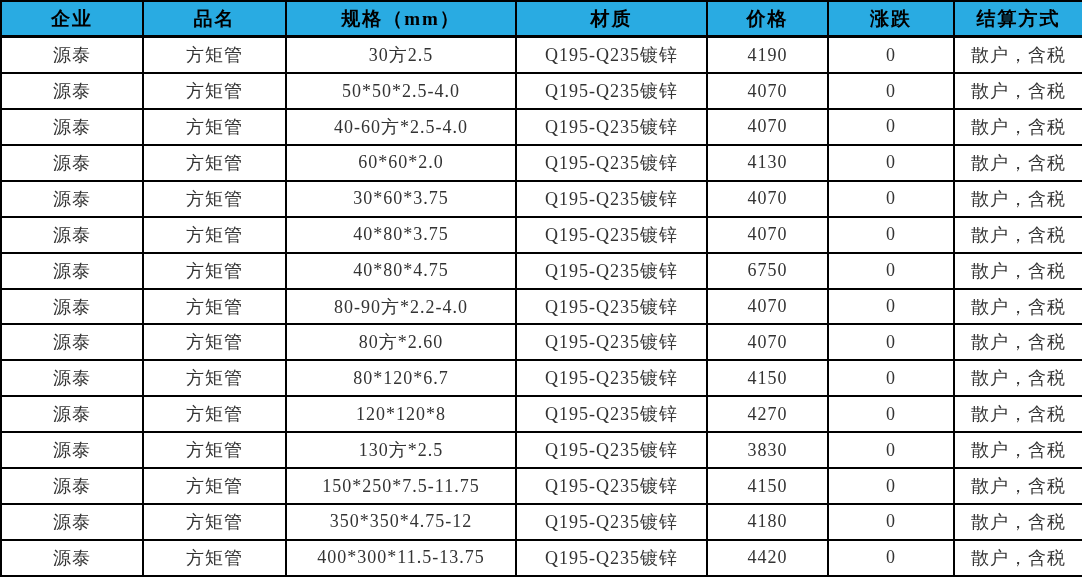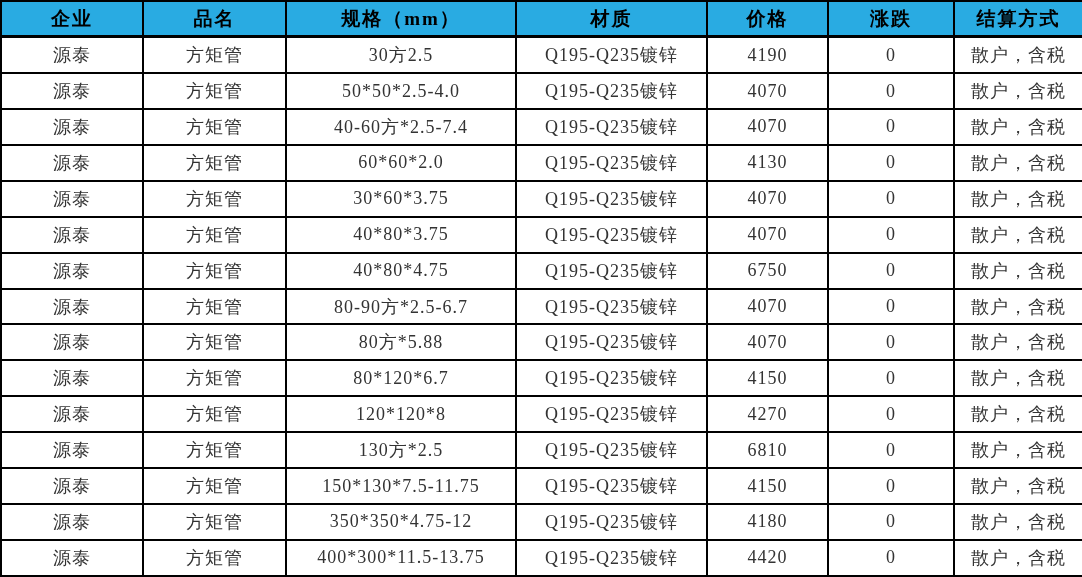--- a/index.html
+++ b/index.html
@@ -84,21 +84,21 @@
         <td>方矩管</td>
         <td>50*50*2.5-4.0</td>
         <td>Q195-Q235镀锌</td>
         <td>4070</td>
         <td>0</td>
         <td>散户，含税</td>
       </tr>
       <tr>
         <td>源泰</td>
         <td>方矩管</td>
-        <td>40-60方*2.5-7.4</td>
+        <td>40-60方*2.5-4.0</td>
         <td>Q195-Q235镀锌</td>
         <td>4070</td>
         <td>0</td>
         <td>散户，含税</td>
       </tr>
       <tr>
         <td>源泰</td>
         <td>方矩管</td>
         <td>60*60*2.0</td>
         <td>Q195-Q235镀锌</td>
@@ -129,30 +129,30 @@
         <td>方矩管</td>
         <td>40*80*4.75</td>
         <td>Q195-Q235镀锌</td>
         <td>6750</td>
         <td>0</td>
         <td>散户，含税</td>
       </tr>
       <tr>
         <td>源泰</td>
         <td>方矩管</td>
-        <td>80-90方*2.5-6.7</td>
-        <td>Q195-Q235镀锌</td>
-        <td>4070</td>
-        <td>0</td>
-        <td>散户，含税</td>
-      </tr>
-      <tr>
-        <td>源泰</td>
-        <td>方矩管</td>
-        <td>80方*5.88</td>
+        <td>80-90方*2.2-4.0</td>
+        <td>Q195-Q235镀锌</td>
+        <td>4070</td>
+        <td>0</td>
+        <td>散户，含税</td>
+      </tr>
+      <tr>
+        <td>源泰</td>
+        <td>方矩管</td>
+        <td>80方*2.60</td>
         <td>Q195-Q235镀锌</td>
         <td>4070</td>
         <td>0</td>
         <td>散户，含税</td>
       </tr>
       <tr>
         <td>源泰</td>
         <td>方矩管</td>
         <td>80*120*6.7</td>
         <td>Q195-Q235镀锌</td>
@@ -167,28 +167,28 @@
         <td>Q195-Q235镀锌</td>
         <td>4270</td>
         <td>0</td>
         <td>散户，含税</td>
       </tr>
       <tr>
         <td>源泰</td>
         <td>方矩管</td>
         <td>130方*2.5</td>
         <td>Q195-Q235镀锌</td>
-        <td>6810</td>
-        <td>0</td>
-        <td>散户，含税</td>
-      </tr>
-      <tr>
-        <td>源泰</td>
-        <td>方矩管</td>
-        <td>150*130*7.5-11.75</td>
+        <td>3830</td>
+        <td>0</td>
+        <td>散户，含税</td>
+      </tr>
+      <tr>
+        <td>源泰</td>
+        <td>方矩管</td>
+        <td>150*250*7.5-11.75</td>
         <td>Q195-Q235镀锌</td>
         <td>4150</td>
         <td>0</td>
         <td>散户，含税</td>
       </tr>
       <tr>
         <td>源泰</td>
         <td>方矩管</td>
         <td>350*350*4.75-12</td>
         <td>Q195-Q235镀锌</td>

